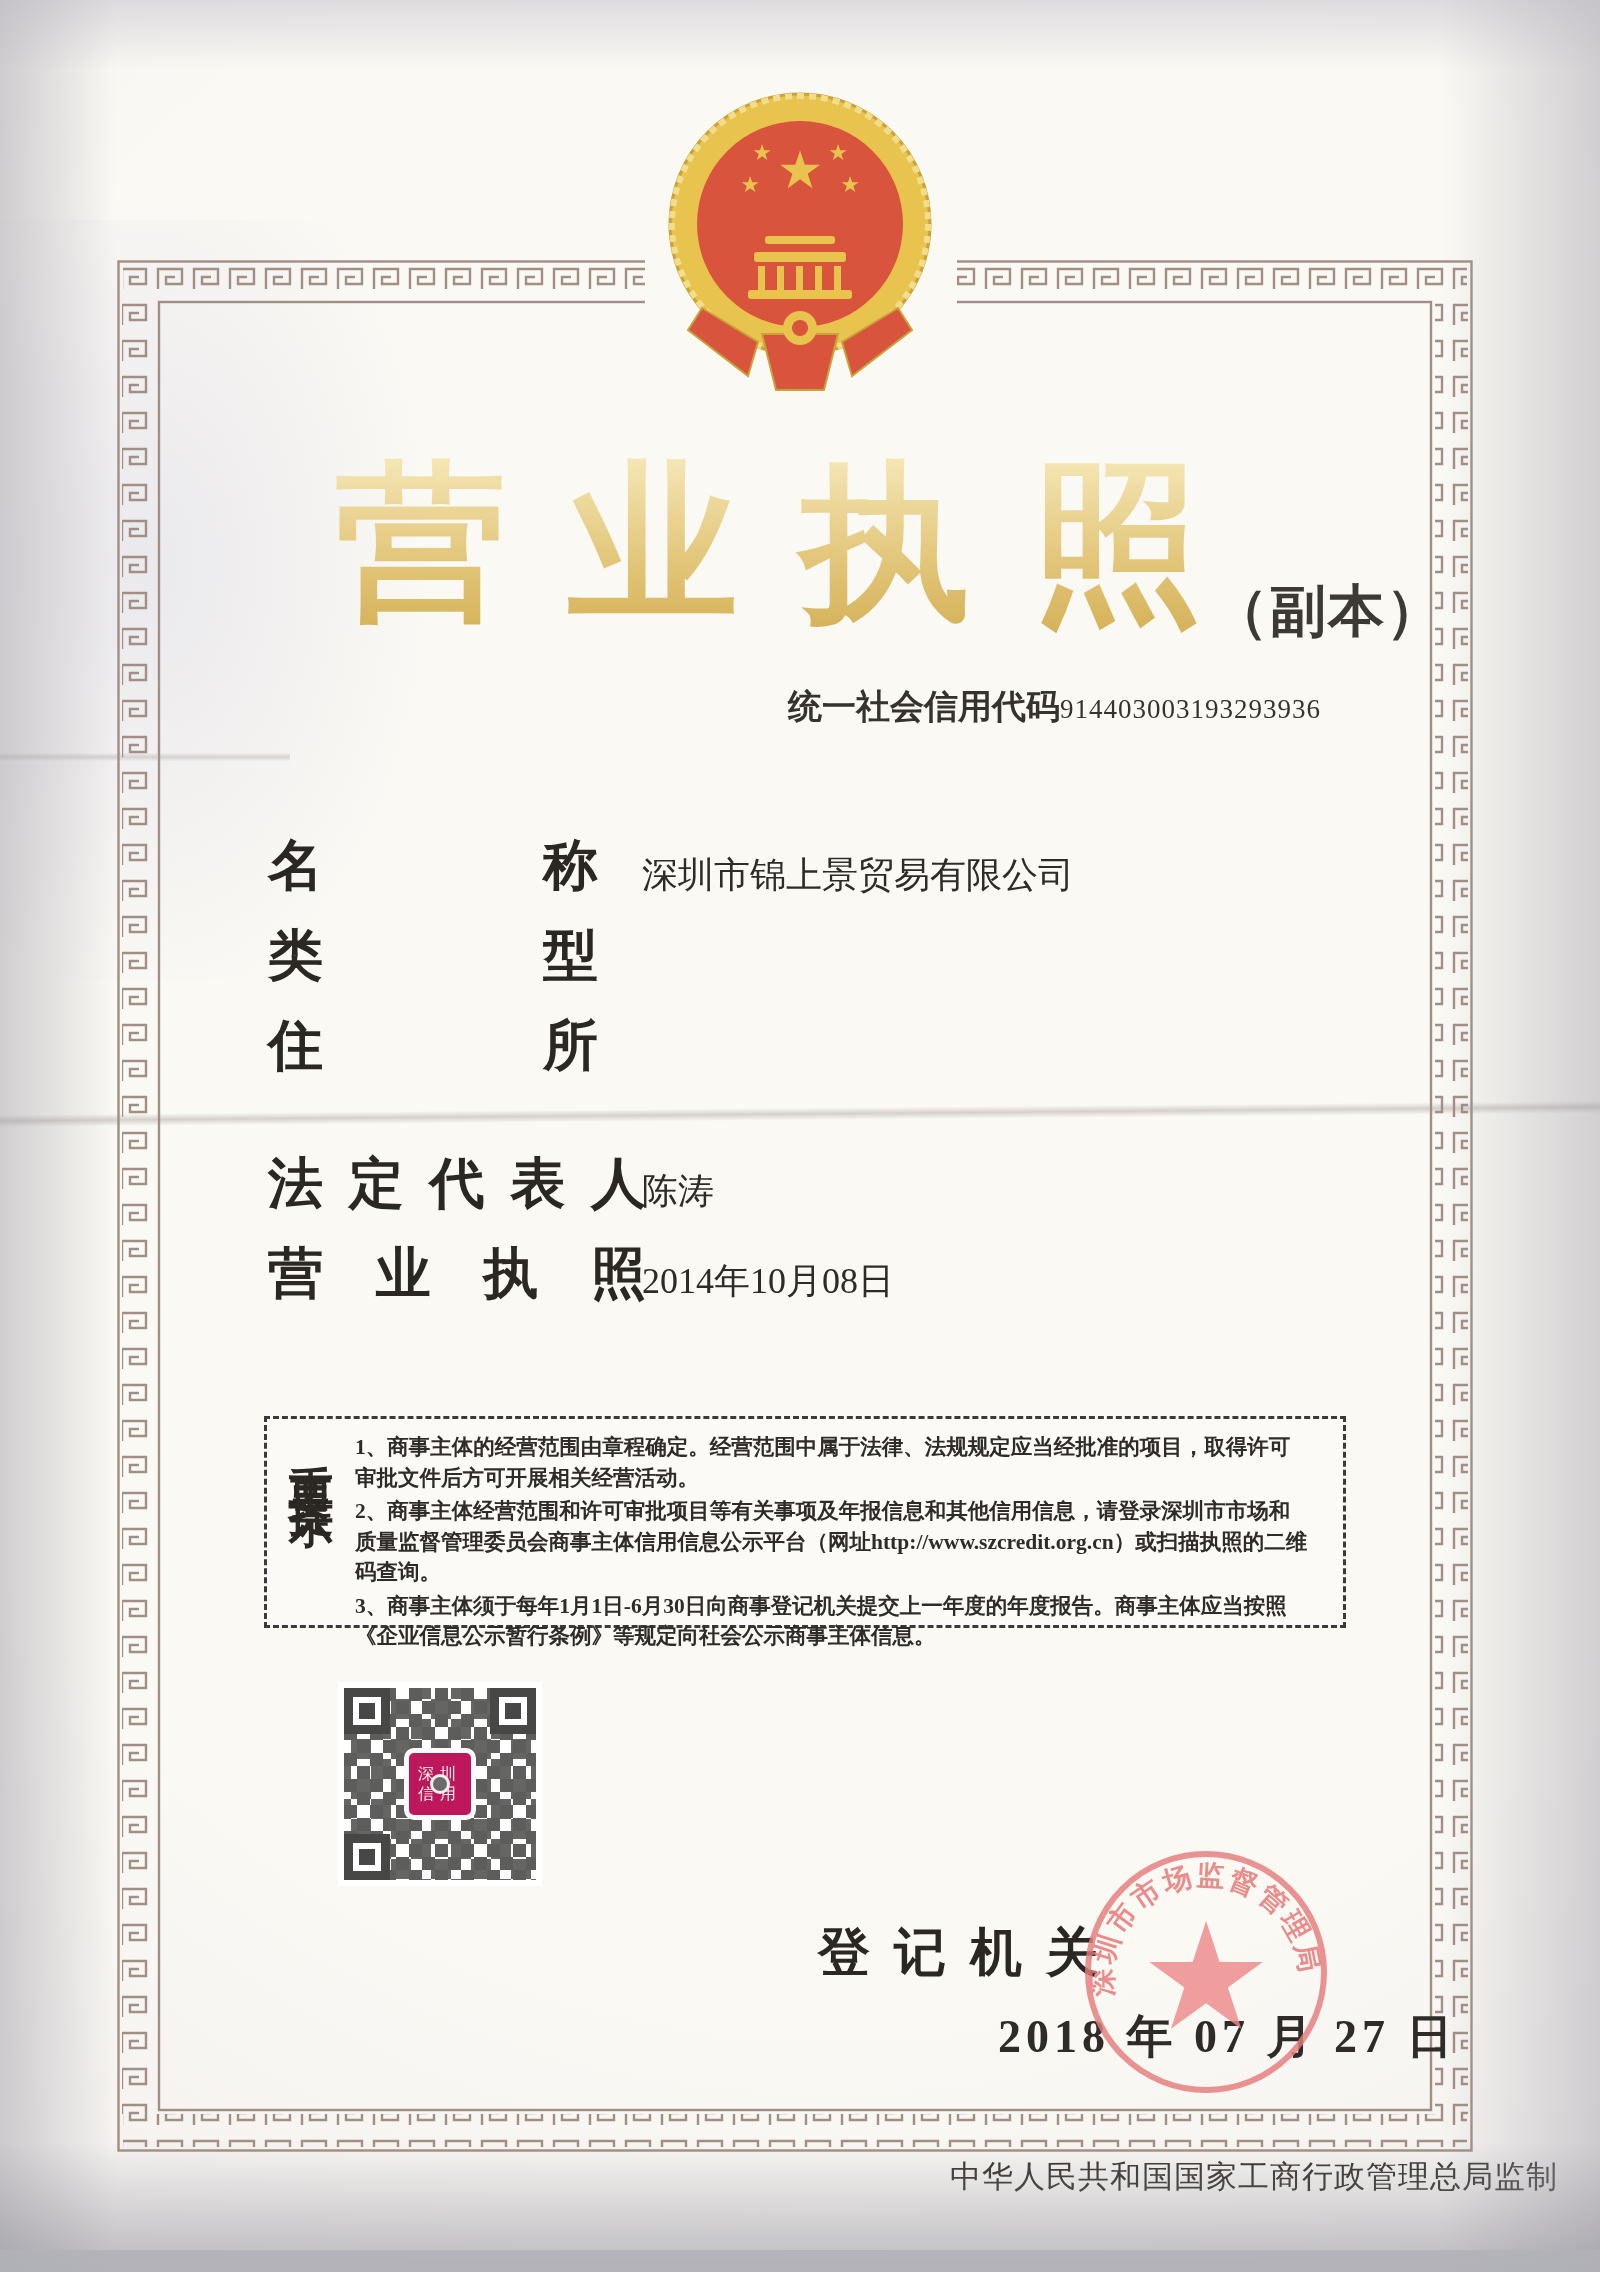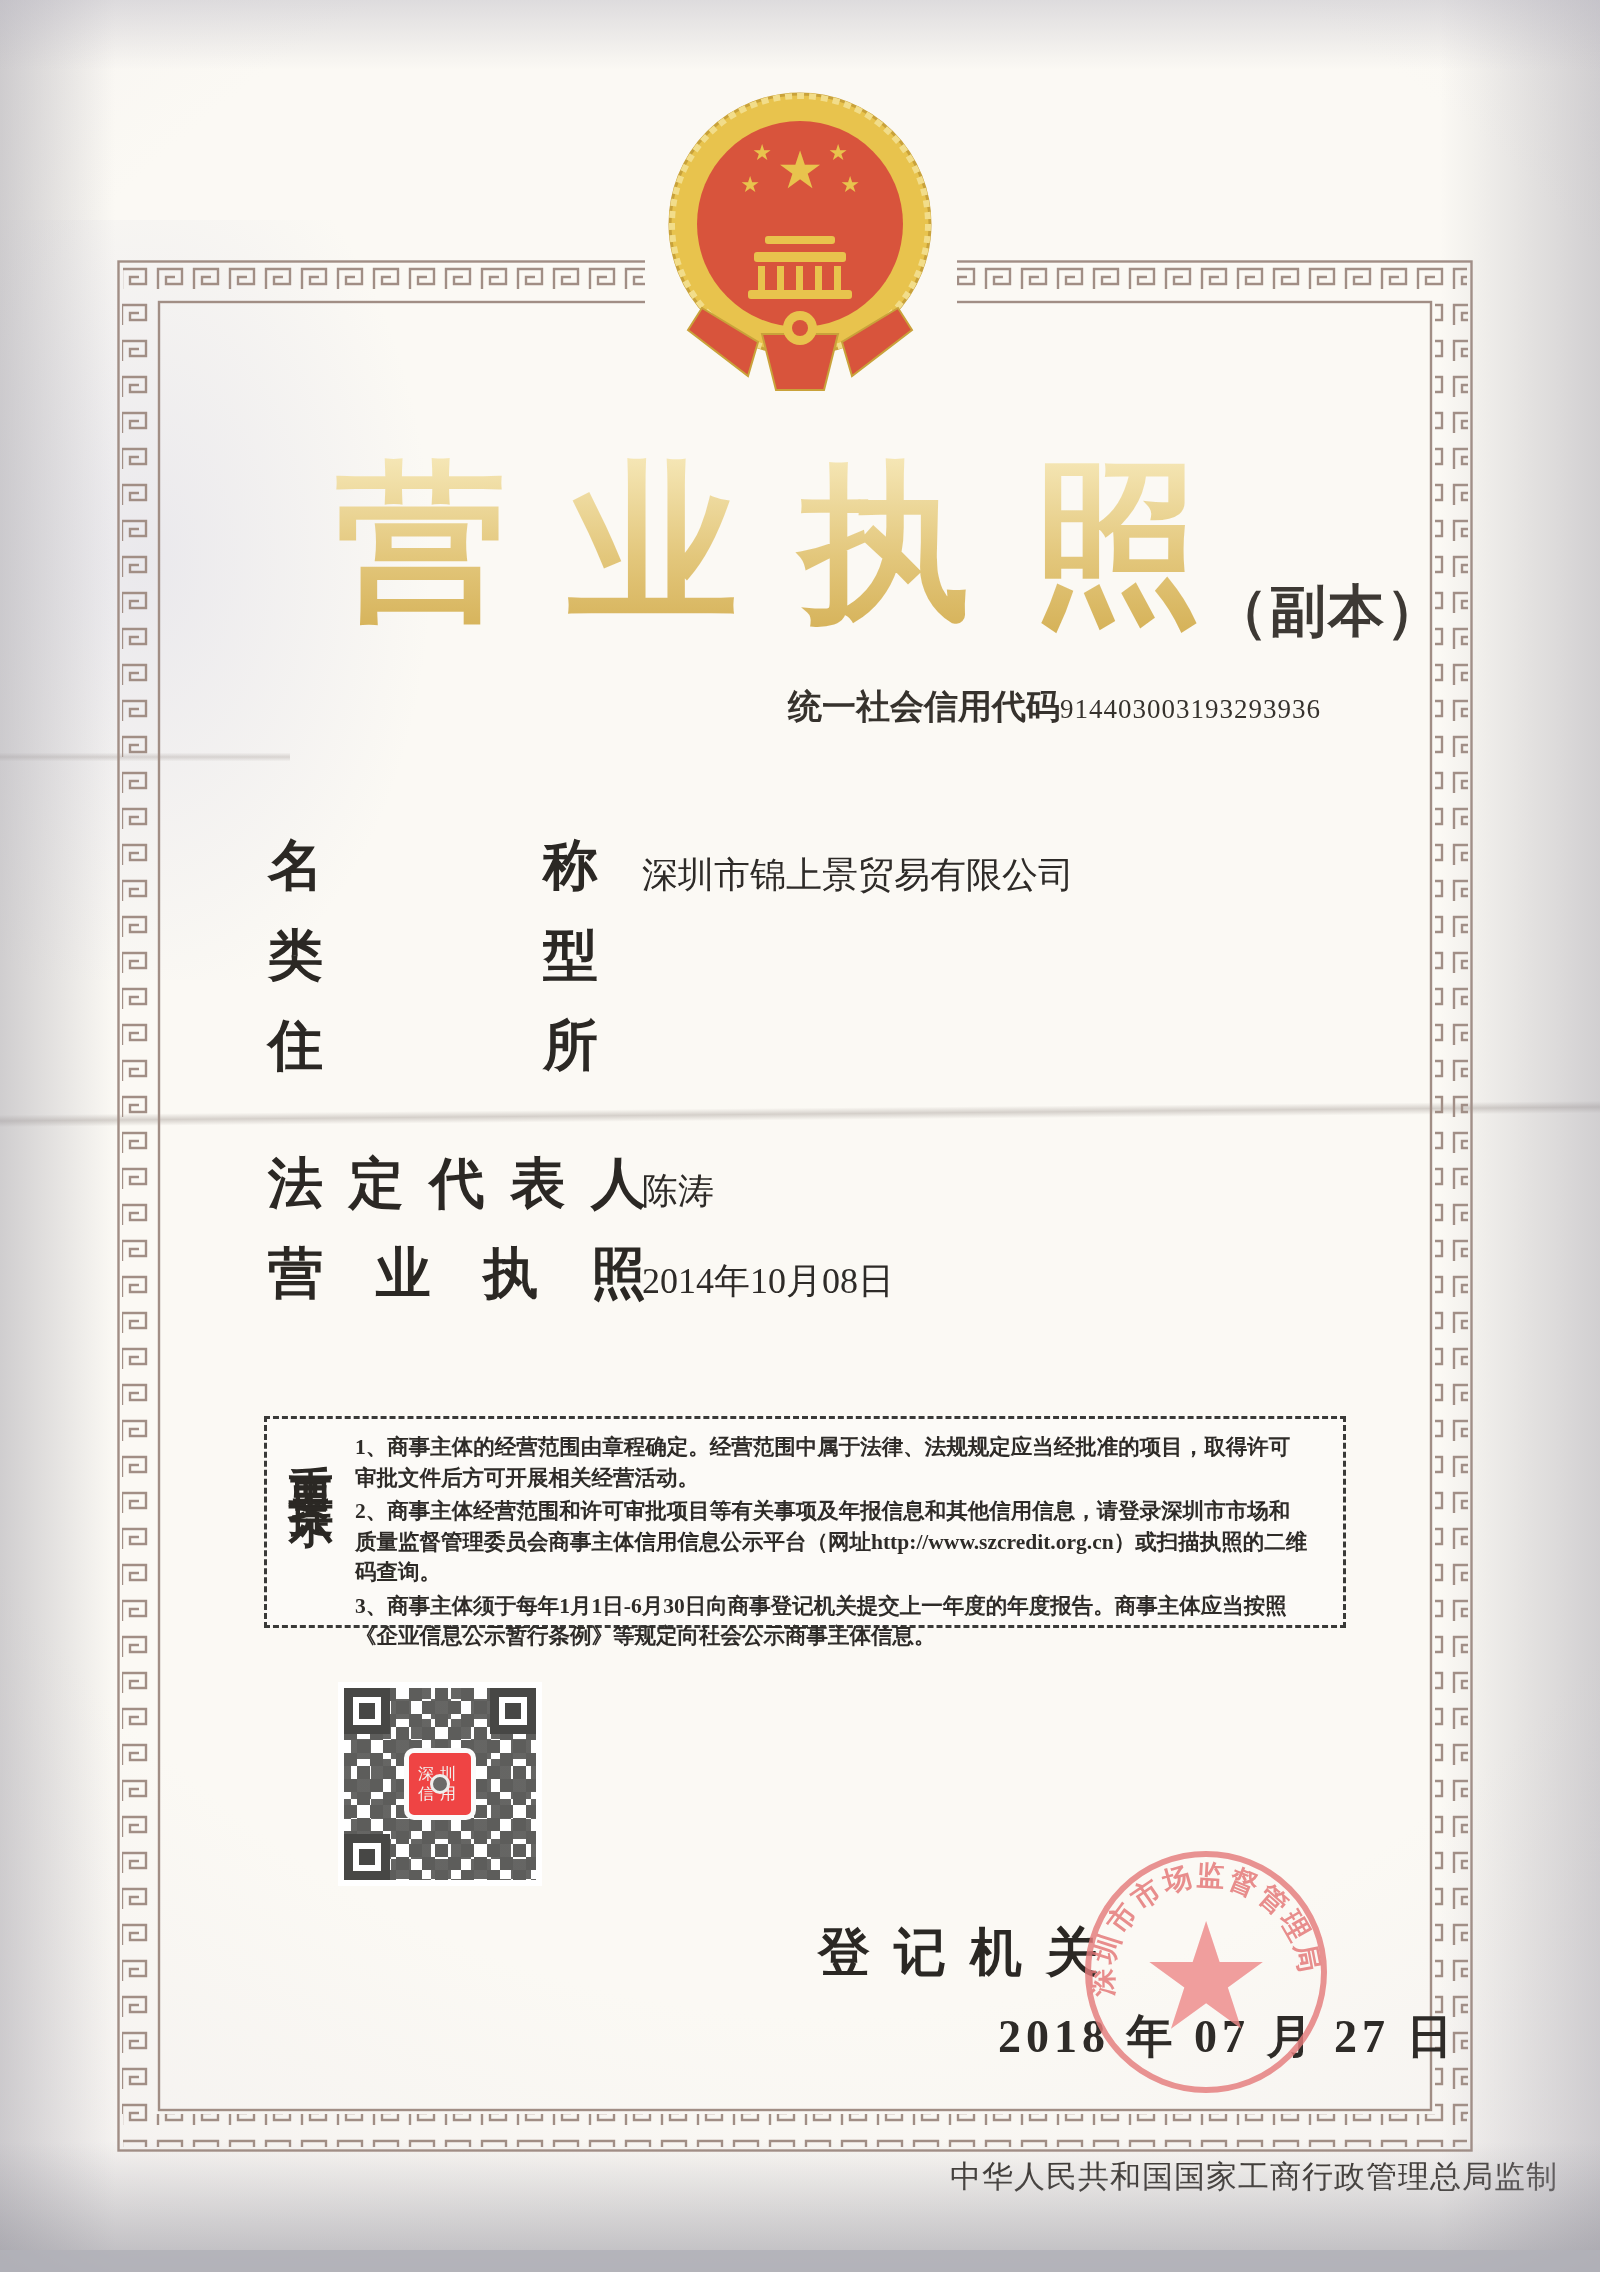--- a/index.html
+++ b/index.html
@@ -65,21 +65,21 @@
     background-image:
       conic-gradient(#474745 0 90deg,transparent 90deg 180deg,#474745 180deg 270deg,transparent 270deg),
       conic-gradient(transparent 0 90deg,rgba(71,71,69,.95) 90deg 180deg,transparent 180deg 270deg,rgba(71,71,69,.95) 270deg);
     background-size:26px 26px,40px 40px;background-position:0 0,7px 11px;
   }
   .qr-finder{position:absolute;width:46px;height:46px;border:9px solid #474745;background:#fff;}
   .qr-finder::after{content:"";position:absolute;left:6px;top:6px;width:16px;height:16px;background:#474745;}
   .qr-f-tl{left:6px;top:6px;} .qr-f-tr{right:6px;top:6px;} .qr-f-bl{left:6px;bottom:6px;}
   .qr-logo{
     position:absolute;left:50%;top:50%;transform:translate(-50%,-50%);
-    width:72px;height:72px;background:#ef4444;border:5px solid #fbfbfb;border-radius:10px;
+    width:72px;height:72px;background:#be185d;border:5px solid #fbfbfb;border-radius:10px;
     display:flex;align-items:center;justify-content:center;
   }
   .qr-logo-text{width:44px;color:#f2f2f0;font-size:16px;line-height:20px;letter-spacing:6px;word-break:break-all;text-align:center;}
   .qr-logo-ring{position:absolute;left:50%;top:50%;transform:translate(-50%,-50%);width:20px;height:20px;border:3px solid #efefed;border-radius:50%;background:#6b6b69;}
   
   .reg-label{position:absolute;left:818px;top:1918px;font-size:52px;font-weight:bold;letter-spacing:24px;color:#2b2824;white-space:nowrap;}
   .issue-date{position:absolute;left:998px;top:2006px;font-size:46px;font-weight:600;color:#2e2b28;letter-spacing:5px;white-space:nowrap;}
   .seal{position:absolute;left:1080px;top:1846px;width:252px;height:252px;opacity:.82;}
   
   .footer-note{position:absolute;left:950px;top:2156px;font-size:31px;color:#3a3631;letter-spacing:1px;white-space:nowrap;}

